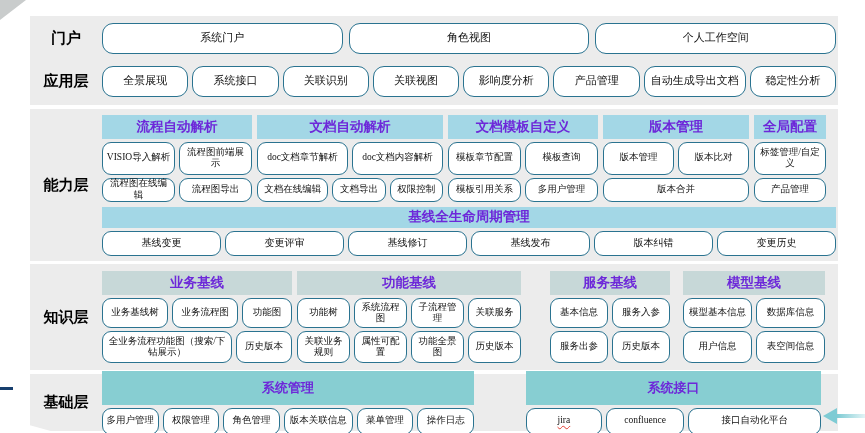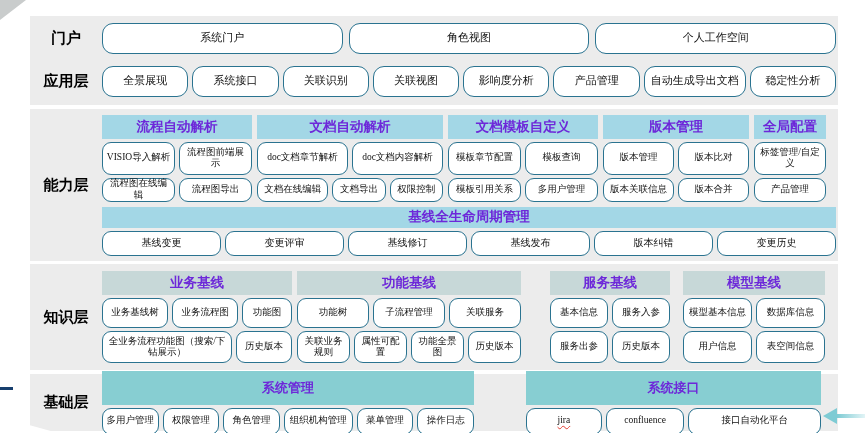--- a/index.html
+++ b/index.html
@@ -176,21 +176,20 @@
               <div class="btn">多用户管理</div>
             </div>
           </div>
           <div class="group">
             <div class="group-header">版本管理</div>
             <div class="btn-row row-0">
               <div class="btn">版本管理</div>
               <div class="btn">版本比对</div>
             </div>
             <div class="btn-row row-1">
-              <div class="btn">版本关联信息</div>
               <div class="btn">版本合并</div>
             </div>
           </div>
           <div class="group">
             <div class="group-header">全局配置</div>
             <div class="btn-row row-0">
               <div class="btn">标签管理/自定义</div>
             </div>
             <div class="btn-row row-1">
               <div class="btn">产品管理</div>
@@ -225,20 +224,21 @@
             </div>
             <div class="btn-row row-1">
               <div class="btn">全业务流程功能图（搜索/下钻展示）</div>
               <div class="btn">历史版本</div>
             </div>
           </div>
           <div class="group">
             <div class="group-header">功能基线</div>
             <div class="btn-row row-0">
               <div class="btn">功能树</div>
+              <div class="btn">系统流程图</div>
               <div class="btn">子流程管理</div>
               <div class="btn">关联服务</div>
             </div>
             <div class="btn-row row-1">
               <div class="btn">关联业务规则</div>
               <div class="btn">属性可配置</div>
               <div class="btn">功能全景图</div>
               <div class="btn">历史版本</div>
             </div>
           </div>
@@ -270,21 +270,21 @@
     <div class="layer-panel lp-base">
       <div class="layer-label">基础层</div>
       <div class="layer-content">
         <div class="band band-0">
           <div class="group">
             <div class="group-header">系统管理</div>
             <div class="btn-row row-0">
               <div class="btn">多用户管理</div>
               <div class="btn">权限管理</div>
               <div class="btn">角色管理</div>
-              <div class="btn">组织机构管理</div>
+              <div class="btn">版本关联信息</div>
               <div class="btn">菜单管理</div>
               <div class="btn">操作日志</div>
             </div>
           </div>
           <div class="group">
             <div class="group-header">系统接口</div>
             <div class="btn-row row-0">
               <div class="btn">jira</div>
               <div class="btn">confluence</div>
               <div class="btn">接口自动化平台</div>

